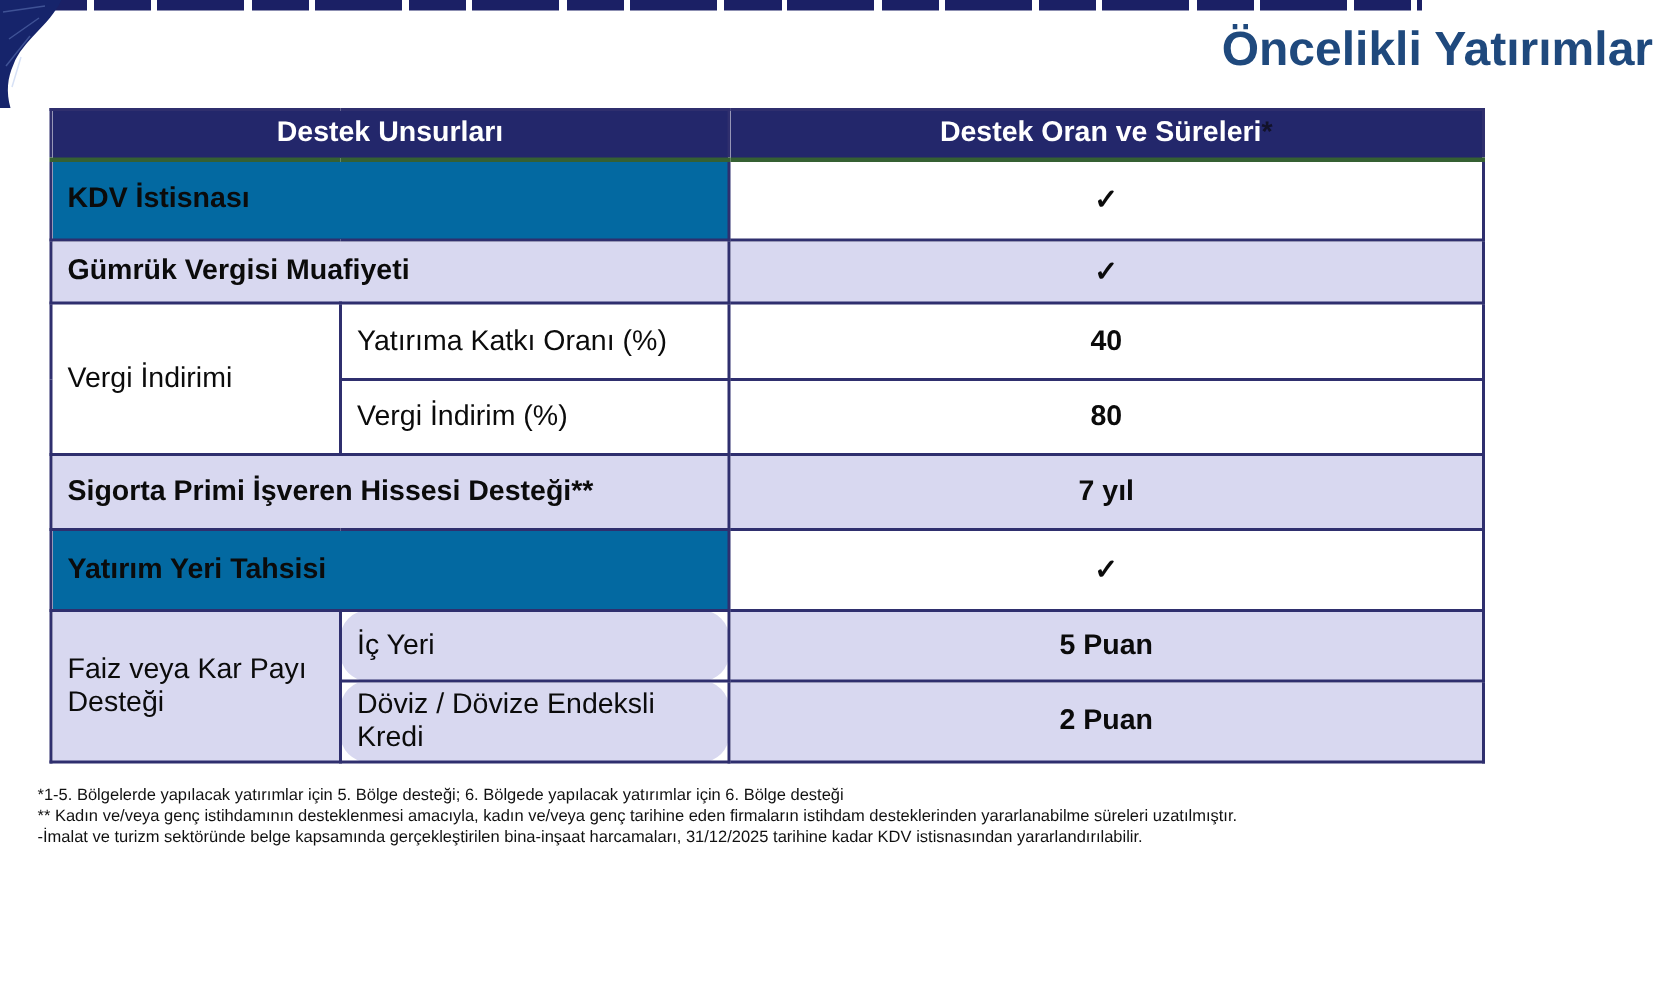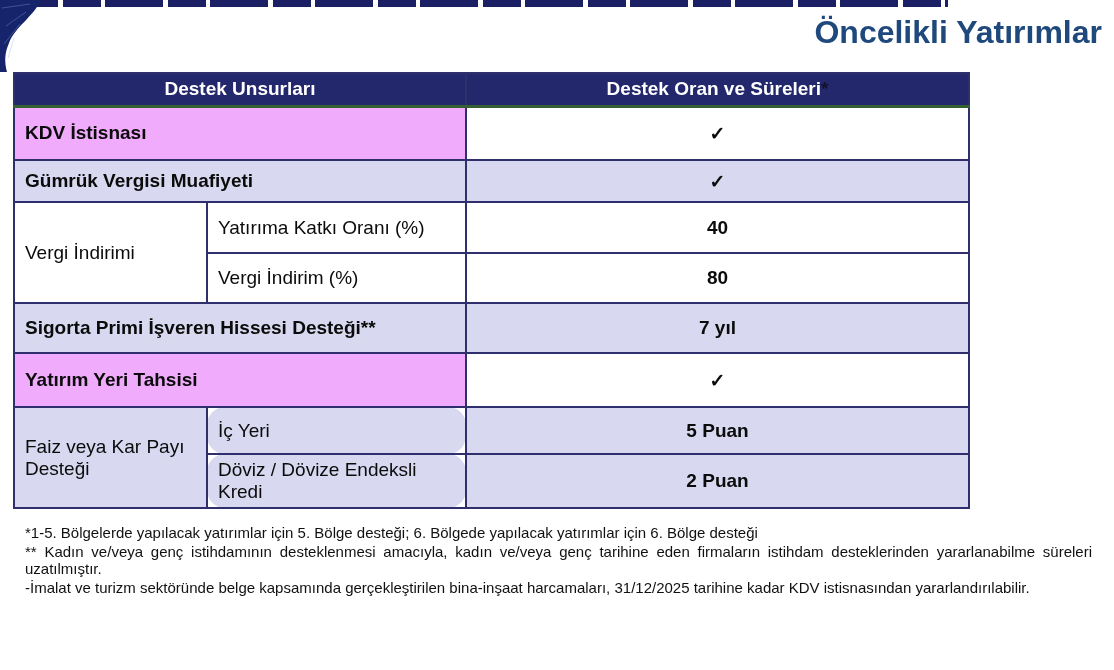--- a/index.html
+++ b/index.html
@@ -25,49 +25,49 @@
   
   .swoosh{position:absolute;left:0;top:0;}
   
   .title{
     position:absolute;top:14px;right:12px;
     font-size:32px;font-weight:bold;color:var(--title-blue);
     letter-spacing:0px;white-space:nowrap;
   }
   
   table.support{
-    position:absolute;left:13px;top:72px;width:955px;
+    position:absolute;left:33px;top:72px;width:955px;
     border-collapse:collapse;table-layout:fixed;
   }
   table.support td, table.support th{
     border:2px solid var(--table-border);
     padding:2px 10px;
     font-size:19px;
     vertical-align:middle;
     overflow:hidden;
   }
   table.support thead tr{height:33px;}
   table.support th{
     background:var(--header-navy);color:#ffffff;font-weight:bold;
     text-align:center;padding:2px 6px;
     border-bottom:3px solid var(--green-line);
   }
   th .ast{color:#12122a;font-weight:bold;}
-  td.label{font-weight:bold;text-align:left;padding-left:12px;background:#f0abfc;}
+  td.label{font-weight:bold;text-align:left;padding-left:12px;background:#0369a1;}
   td.group{font-weight:normal;text-align:left;padding-left:12px;background:#ffffff;}
   td.sub{font-weight:normal;text-align:left;padding-left:14px;background:#ffffff;border-radius:18px;}
   td.val{font-weight:bold;text-align:center;font-size:20px;background:#ffffff;}
   td.check{font-size:29px;font-weight:bold;line-height:1;padding:0;}
   tr.lav td{background:var(--lavender);}
   tr.r1{height:54px;} tr.r2{height:42px;} tr.r3{height:51px;} tr.r4{height:50px;}
   tr.r5{height:50px;} tr.r6{height:54px;} tr.r7{height:47px;margin-left:31px;} tr.r8{height:54px;}
   
   .footnotes{
     position:absolute;left:25px;top:524px;width:1067px;
-    font-size:15px;line-height:1.18;color:#111111;
+    font-size:11px;line-height:1.18;color:#111111;
   }
   .footnotes p{margin:0 0 1px 0;text-align:justify;}
   .footnotes p.first{text-align:left;}
 </style>
 </head>
 <body>
 
 <div class="topbar"></div>
 
 <svg class="swoosh" width="46" height="72" viewBox="0 0 46 72">

